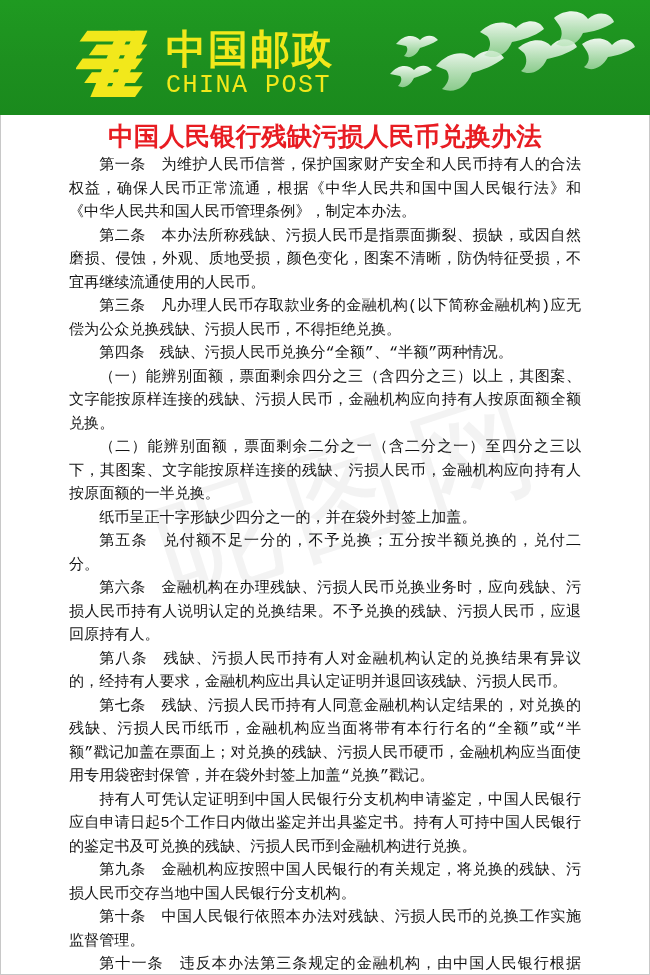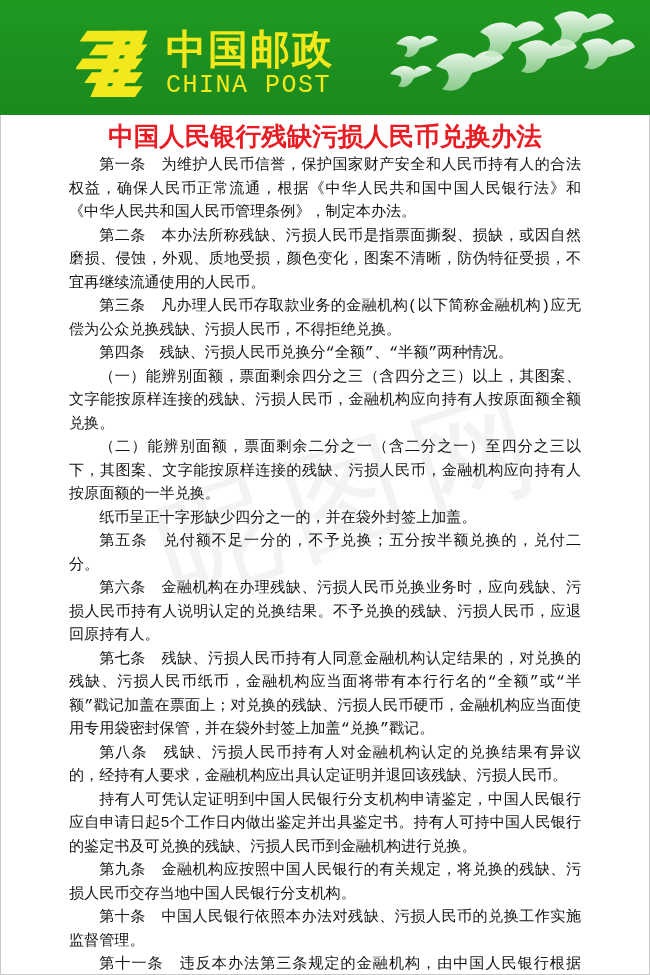--- a/index.html
+++ b/index.html
@@ -184,22 +184,22 @@
     <div class="body-text">
       <p>第一条　为维护人民币信誉，保护国家财产安全和人民币持有人的合法权益，确保人民币正常流通，根据《中华人民共和国中国人民银行法》和《中华人民共和国人民币管理条例》，制定本办法。</p>
       <p>第二条　本办法所称残缺、污损人民币是指票面撕裂、损缺，或因自然磨损、侵蚀，外观、质地受损，颜色变化，图案不清晰，防伪特征受损，不宜再继续流通使用的人民币。</p>
       <p>第三条　凡办理人民币存取款业务的金融机构(以下简称金融机构)应无偿为公众兑换残缺、污损人民币，不得拒绝兑换。</p>
       <p>第四条　残缺、污损人民币兑换分“全额”、“半额”两种情况。</p>
       <p>（一）能辨别面额，票面剩余四分之三（含四分之三）以上，其图案、文字能按原样连接的残缺、污损人民币，金融机构应向持有人按原面额全额兑换。</p>
       <p>（二）能辨别面额，票面剩余二分之一（含二分之一）至四分之三以下，其图案、文字能按原样连接的残缺、污损人民币，金融机构应向持有人按原面额的一半兑换。</p>
       <p>纸币呈正十字形缺少四分之一的，并在袋外封签上加盖。</p>
       <p>第五条　兑付额不足一分的，不予兑换；五分按半额兑换的，兑付二分。</p>
       <p>第六条　金融机构在办理残缺、污损人民币兑换业务时，应向残缺、污损人民币持有人说明认定的兑换结果。不予兑换的残缺、污损人民币，应退回原持有人。</p>
+      <p>第八条　残缺、污损人民币持有人对金融机构认定的兑换结果有异议的，经持有人要求，金融机构应出具认定证明并退回该残缺、污损人民币。</p>
       <p>第七条　残缺、污损人民币持有人同意金融机构认定结果的，对兑换的残缺、污损人民币纸币，金融机构应当面将带有本行行名的“全额”或“半额”戳记加盖在票面上；对兑换的残缺、污损人民币硬币，金融机构应当面使用专用袋密封保管，并在袋外封签上加盖“兑换”戳记。</p>
-      <p>第八条　残缺、污损人民币持有人对金融机构认定的兑换结果有异议的，经持有人要求，金融机构应出具认定证明并退回该残缺、污损人民币。</p>
       <p>持有人可凭认定证明到中国人民银行分支机构申请鉴定，中国人民银行应自申请日起5个工作日内做出鉴定并出具鉴定书。持有人可持中国人民银行的鉴定书及可兑换的残缺、污损人民币到金融机构进行兑换。</p>
       <p>第九条　金融机构应按照中国人民银行的有关规定，将兑换的残缺、污损人民币交存当地中国人民银行分支机构。</p>
       <p>第十条　中国人民银行依照本办法对残缺、污损人民币的兑换工作实施监督管理。</p>
       <p>第十一条　违反本办法第三条规定的金融机构，由中国人民银行根据《中华人民共和国人民币管理条例》第四十二条规定，依法进行处罚。</p>
 
     </div>
 
   </div>
 
 </div>

